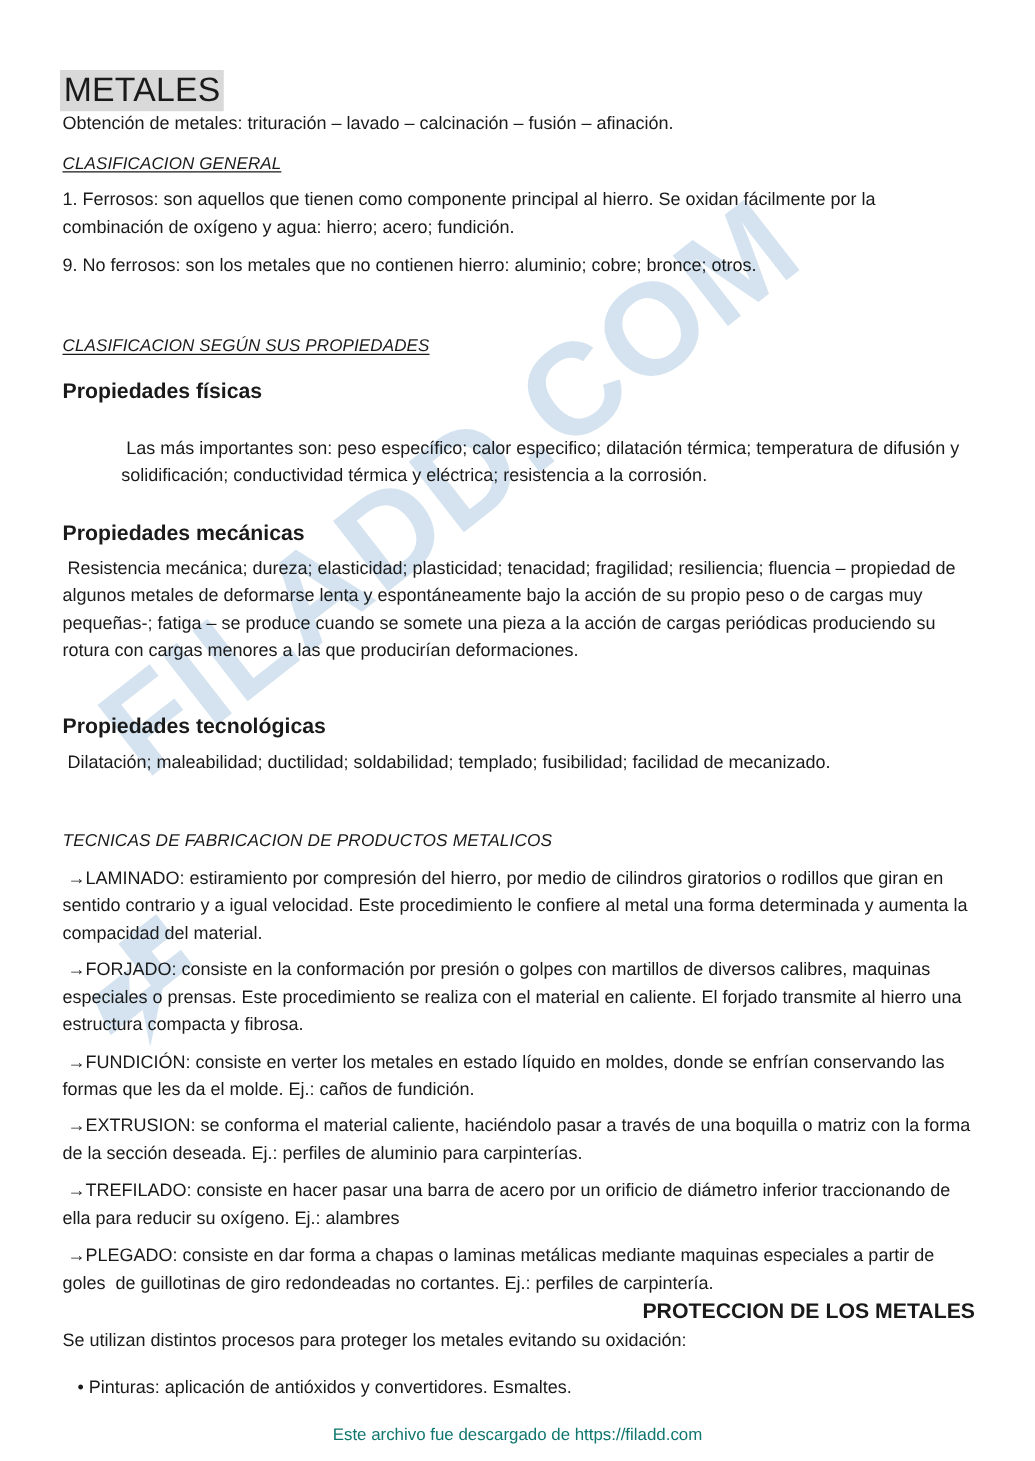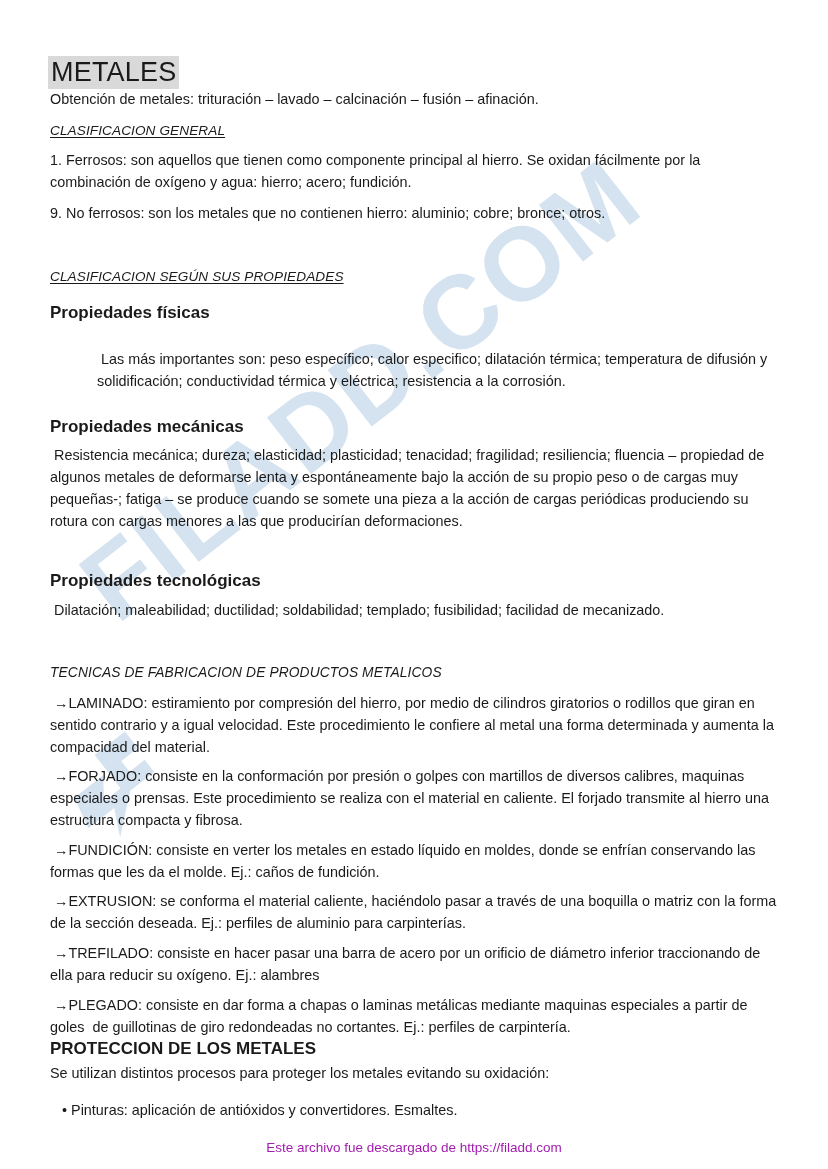--- a/index.html
+++ b/index.html
@@ -101,21 +101,21 @@
     font-size: 17px;
   }
   .footer {
     position: absolute;
     left: 0;
     top: 1140px;
     width: 828px;
     text-align: center;
     font-family: "Liberation Sans", "DejaVu Sans", sans-serif;
     font-size: 13.5px;
-    color: #a21caf;
+    color: #0f766e;
     z-index: 2;
   }
 </style>
 </head>
 <body>
 
 <div class="page">
 
   <div class="watermark">
     <svg class="wm-mark" viewBox="0 0 100 100">
@@ -158,21 +158,21 @@
     <p class="blk" style="top:766px;"> →FORJADO: consiste en la conformación por presión o golpes con martillos de diversos calibres, maquinas especiales o prensas. Este procedimiento se realiza con el material en caliente. El forjado transmite al hierro una estructura compacta y fibrosa.</p>
 
     <p class="blk" style="top:840px;"> →FUNDICIÓN: consiste en verter los metales en estado líquido en moldes, donde se enfrían conservando las  formas que les da el molde. Ej.: caños de fundición.</p>
 
     <p class="blk" style="top:891px;"> →EXTRUSION: se conforma el material caliente, haciéndolo pasar a través de una boquilla o matriz con la forma  de la sección deseada. Ej.: perfiles de aluminio para carpinterías.</p>
 
     <p class="blk" style="top:943px;"> →TREFILADO: consiste en hacer pasar una barra de acero por un orificio de diámetro inferior traccionando de  ella para reducir su oxígeno. Ej.: alambres</p>
 
     <p class="blk" style="top:995px;"> →PLEGADO: consiste en dar forma a chapas o laminas metálicas mediante maquinas especiales a partir de goles  de guillotinas de giro redondeadas no cortantes. Ej.: perfiles de carpintería.</p>
 
-    <p class="blk bold-head" style="top:1036px;">PROTECCION DE LOS METALES</p>
+    <p class="blk bold-head" style="top:1036px;text-align:right;">PROTECCION DE LOS METALES</p>
 
     <p class="blk" style="top:1063px;">Se utilizan distintos procesos para proteger los metales evitando su oxidación:</p>
 
     <p class="blk" style="top:1100px; left:62px;">• Pinturas: aplicación de antióxidos y convertidores. Esmaltes.</p>
 
   </div>
 
   <div class="footer">Este archivo fue descargado de https://filadd.com</div>
 
 </div>

